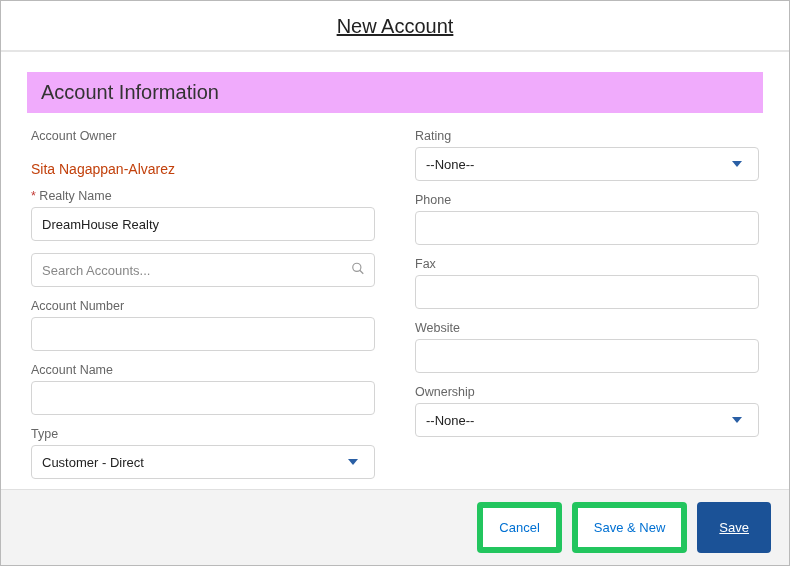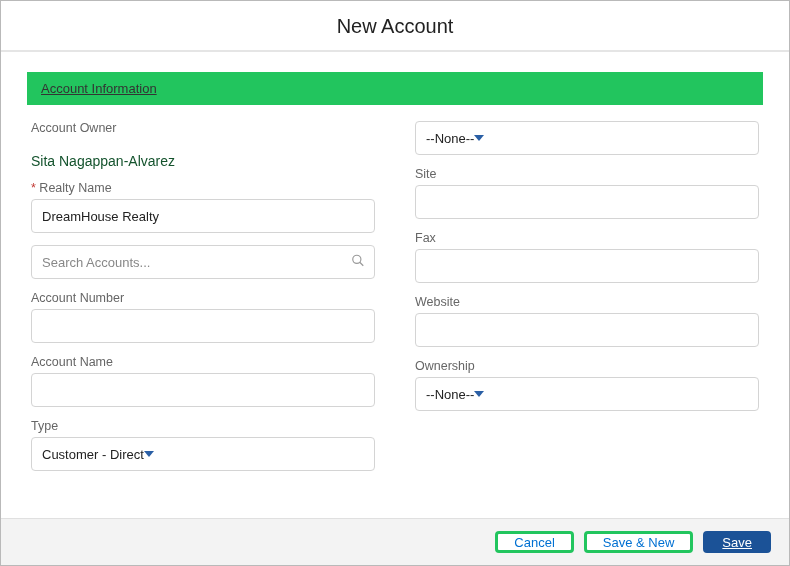--- a/index.html
+++ b/index.html
@@ -18,53 +18,53 @@
     }
     .modal-header {
       text-align: center;
       padding: 14px 0 12px 0;
       border-bottom: 2px solid #e5e5e5;
     }
     .modal-title {
       font-size: 20px;
       font-weight: 400;
       color: #222;
+      text-decoration: underline;
     }
     .modal-body {
       flex: 1;
       overflow-y: auto;
       padding: 20px 26px 0 26px;
     }
     .section-header {
-      background: #22c55e;
+      background: #f0abfc;
       padding: 9px 14px;
-      font-size: 13px;
+      font-size: 20px;
       font-weight: 400;
       color: #333;
       margin-bottom: 16px;
-      text-decoration: underline;
     }
     .form-grid {
       display: grid;
       grid-template-columns: 1fr 1fr;
       column-gap: 40px;
       padding: 0 4px 12px 4px;
     }
     .col { display: flex; flex-direction: column; }
     .fld { margin-bottom: 12px; }
     .fld-label {
       font-size: 12.5px;
       color: #666;
       margin-bottom: 4px;
       display: block;
     }
     .required-star { color: #c23934; }
     .ro-value {
       font-size: 14px;
-      color: #14532d;
+      color: #c2410c;
       padding-top: 2px;
       margin-top: 16px;
     }
     .input, .select {
       width: 100%;
       height: 34px;
       border: 1px solid #d4d4d4;
       border-radius: 4px;
       padding: 0 10px;
       font-size: 13px;
@@ -77,43 +77,43 @@
       position: absolute;
       right: 10px;
       top: 50%;
       transform: translateY(-50%);
       color: #999;
       pointer-events: none;
     }
     .select {
       display: flex;
       align-items: center;
-      justify-content: flex-start;
+      justify-content: space-between;
       cursor: pointer;
       padding-right: 16px;
     }
     .select-val { color: #222; }
     .caret {
       width: 0; height: 0;
       border-left: 5px solid transparent;
       border-right: 5px solid transparent;
       border-top: 6px solid #2a5fa5;
     }
     .modal-footer {
       background: #f3f3f3;
       border-top: 1px solid #e0e0e0;
       padding: 12px 18px;
       display: flex;
       justify-content: flex-end;
       gap: 10px;
     }
     .btn {
-      height: 22px;
+      height: 51px;
       border-radius: 4px;
-      border: 3px solid #22c55e;
+      border: 6px solid #22c55e;
       background: #fff;
       padding: 0 16px;
       font-size: 13px;
       color: #0070d2;
       cursor: pointer;
     }
     .btn-primary {
       background: #1b5297;
       border-color: #1b5297;
       color: #fff;
@@ -175,28 +175,29 @@
             <span class="select-val">Customer - Direct</span>
             <span class="caret"></span>
           </div>
         </div>
 
       </div>
 
       <div class="col">
 
         <div class="fld">
+          <span class="fld-label">Rating</span>
           <div class="select">
             <span class="select-val">--None--</span>
             <span class="caret"></span>
           </div>
         </div>
 
         <div class="fld">
-          <span class="fld-label">Site</span>
+          <span class="fld-label">Phone</span>
           <input class="input" value="" style="">
         </div>
 
         <div class="fld">
           <span class="fld-label">Fax</span>
           <input class="input" value="" style="">
         </div>
 
         <div class="fld">
           <span class="fld-label">Website</span>

